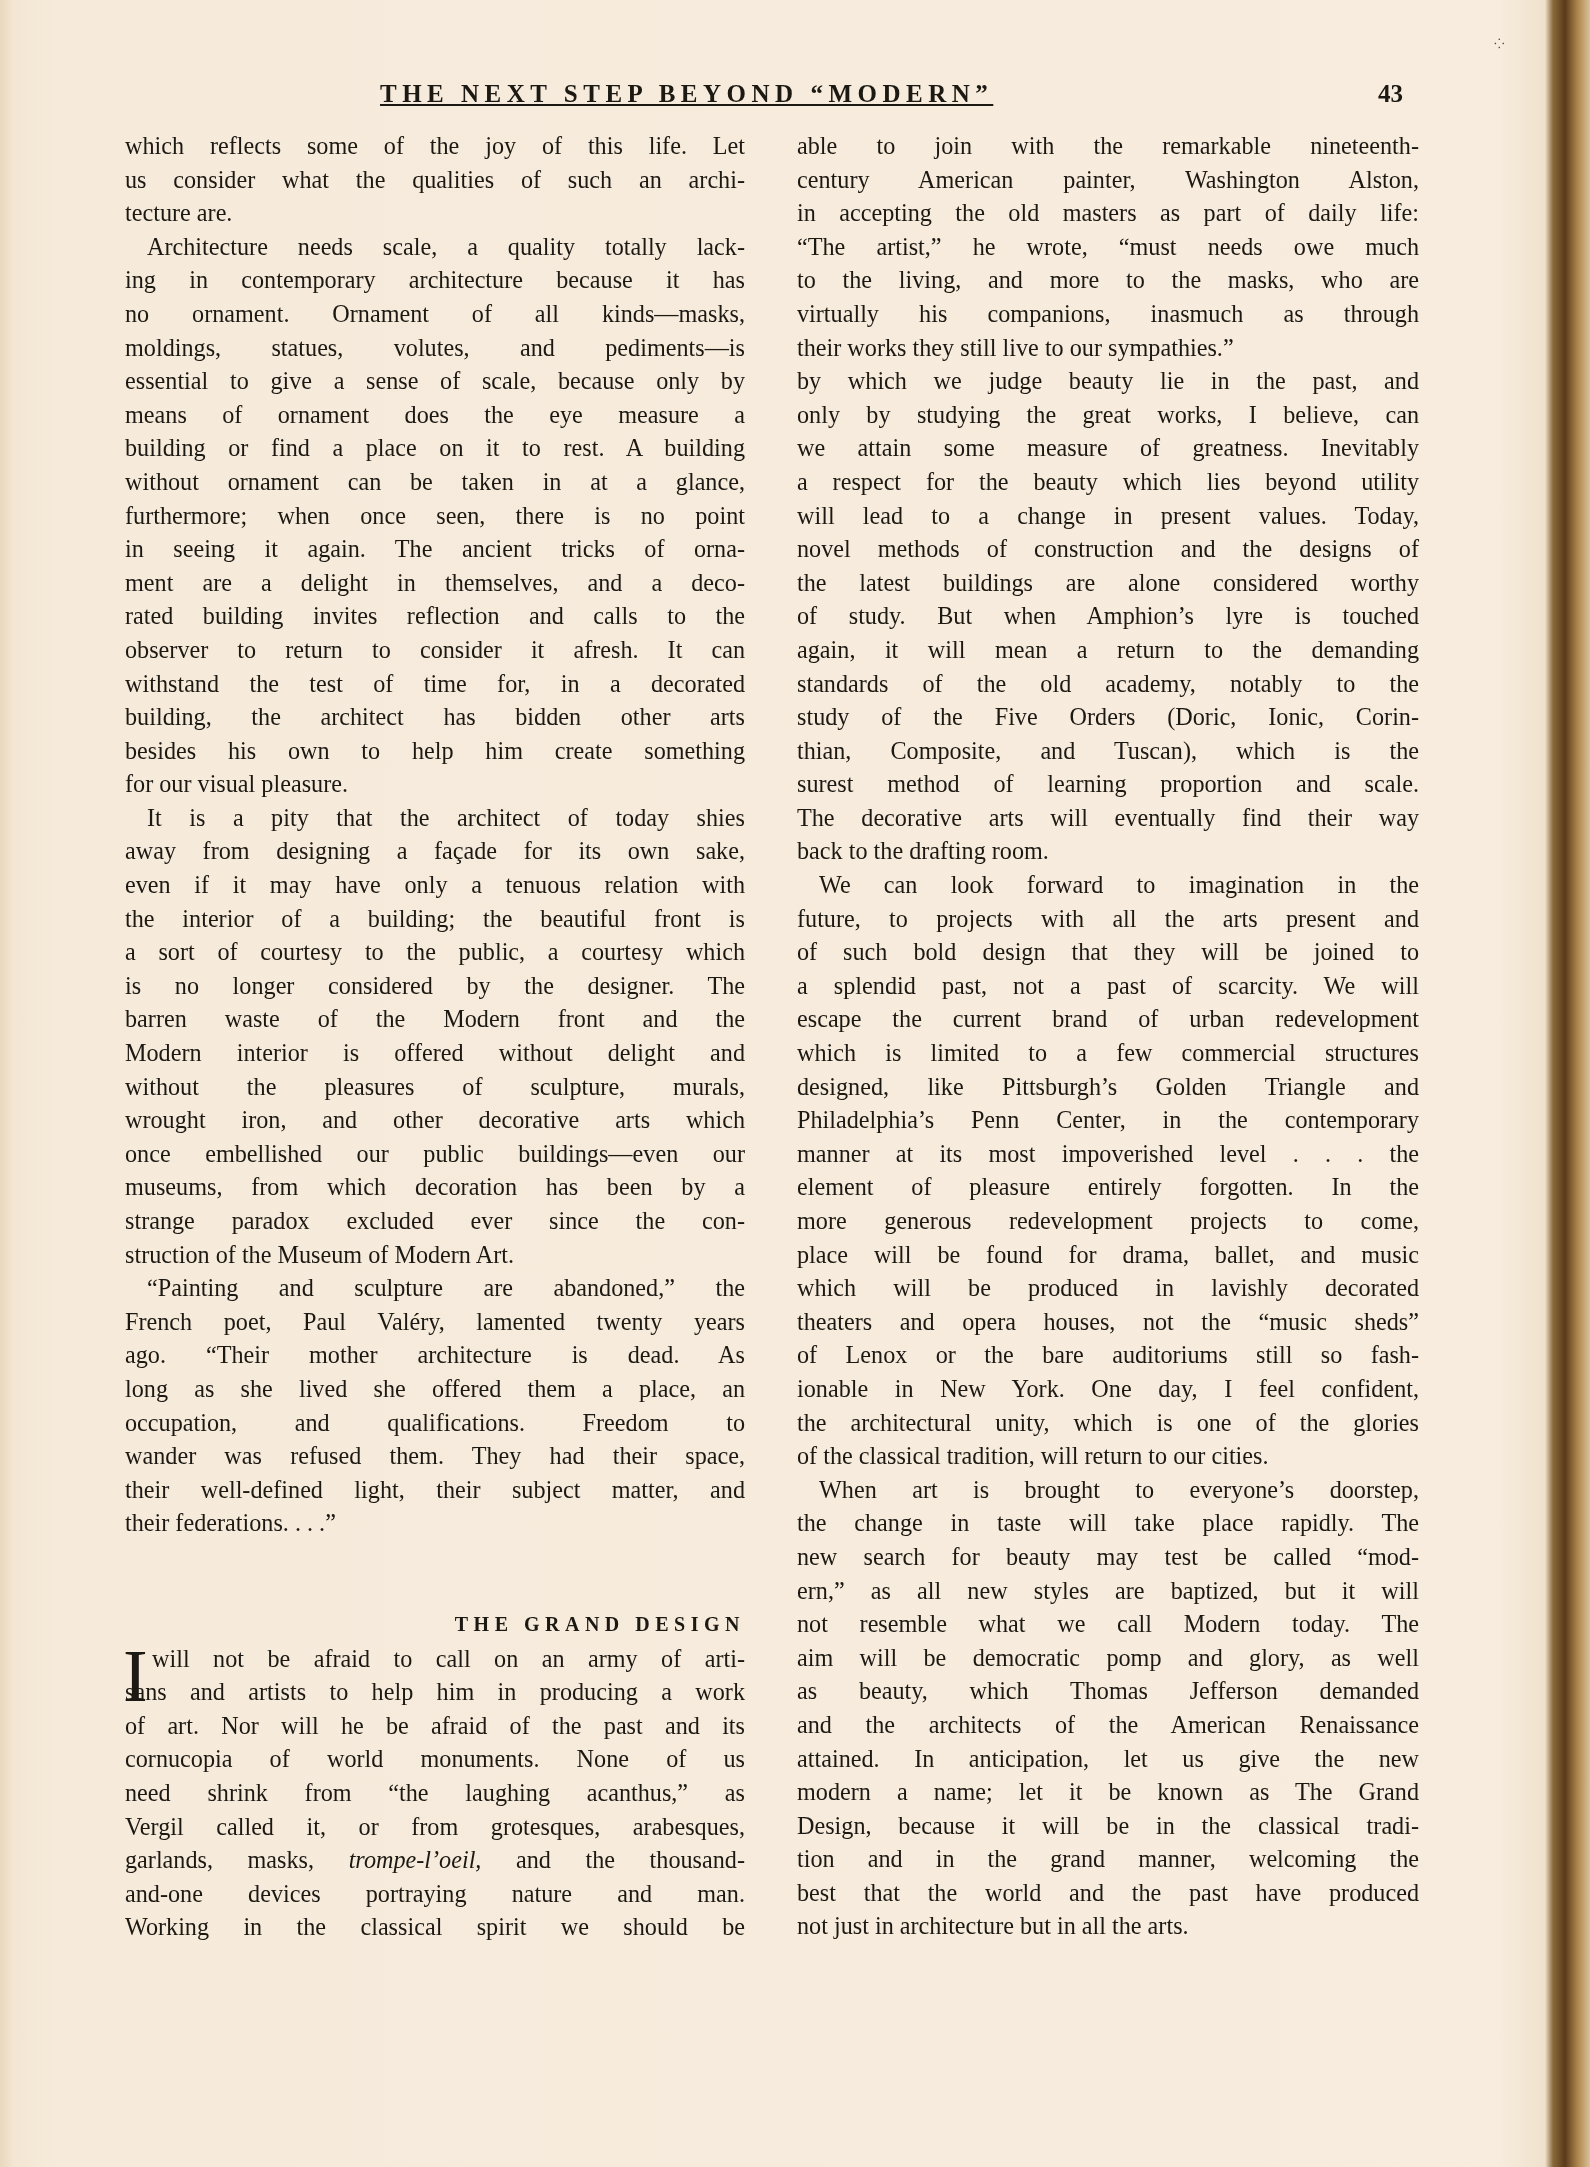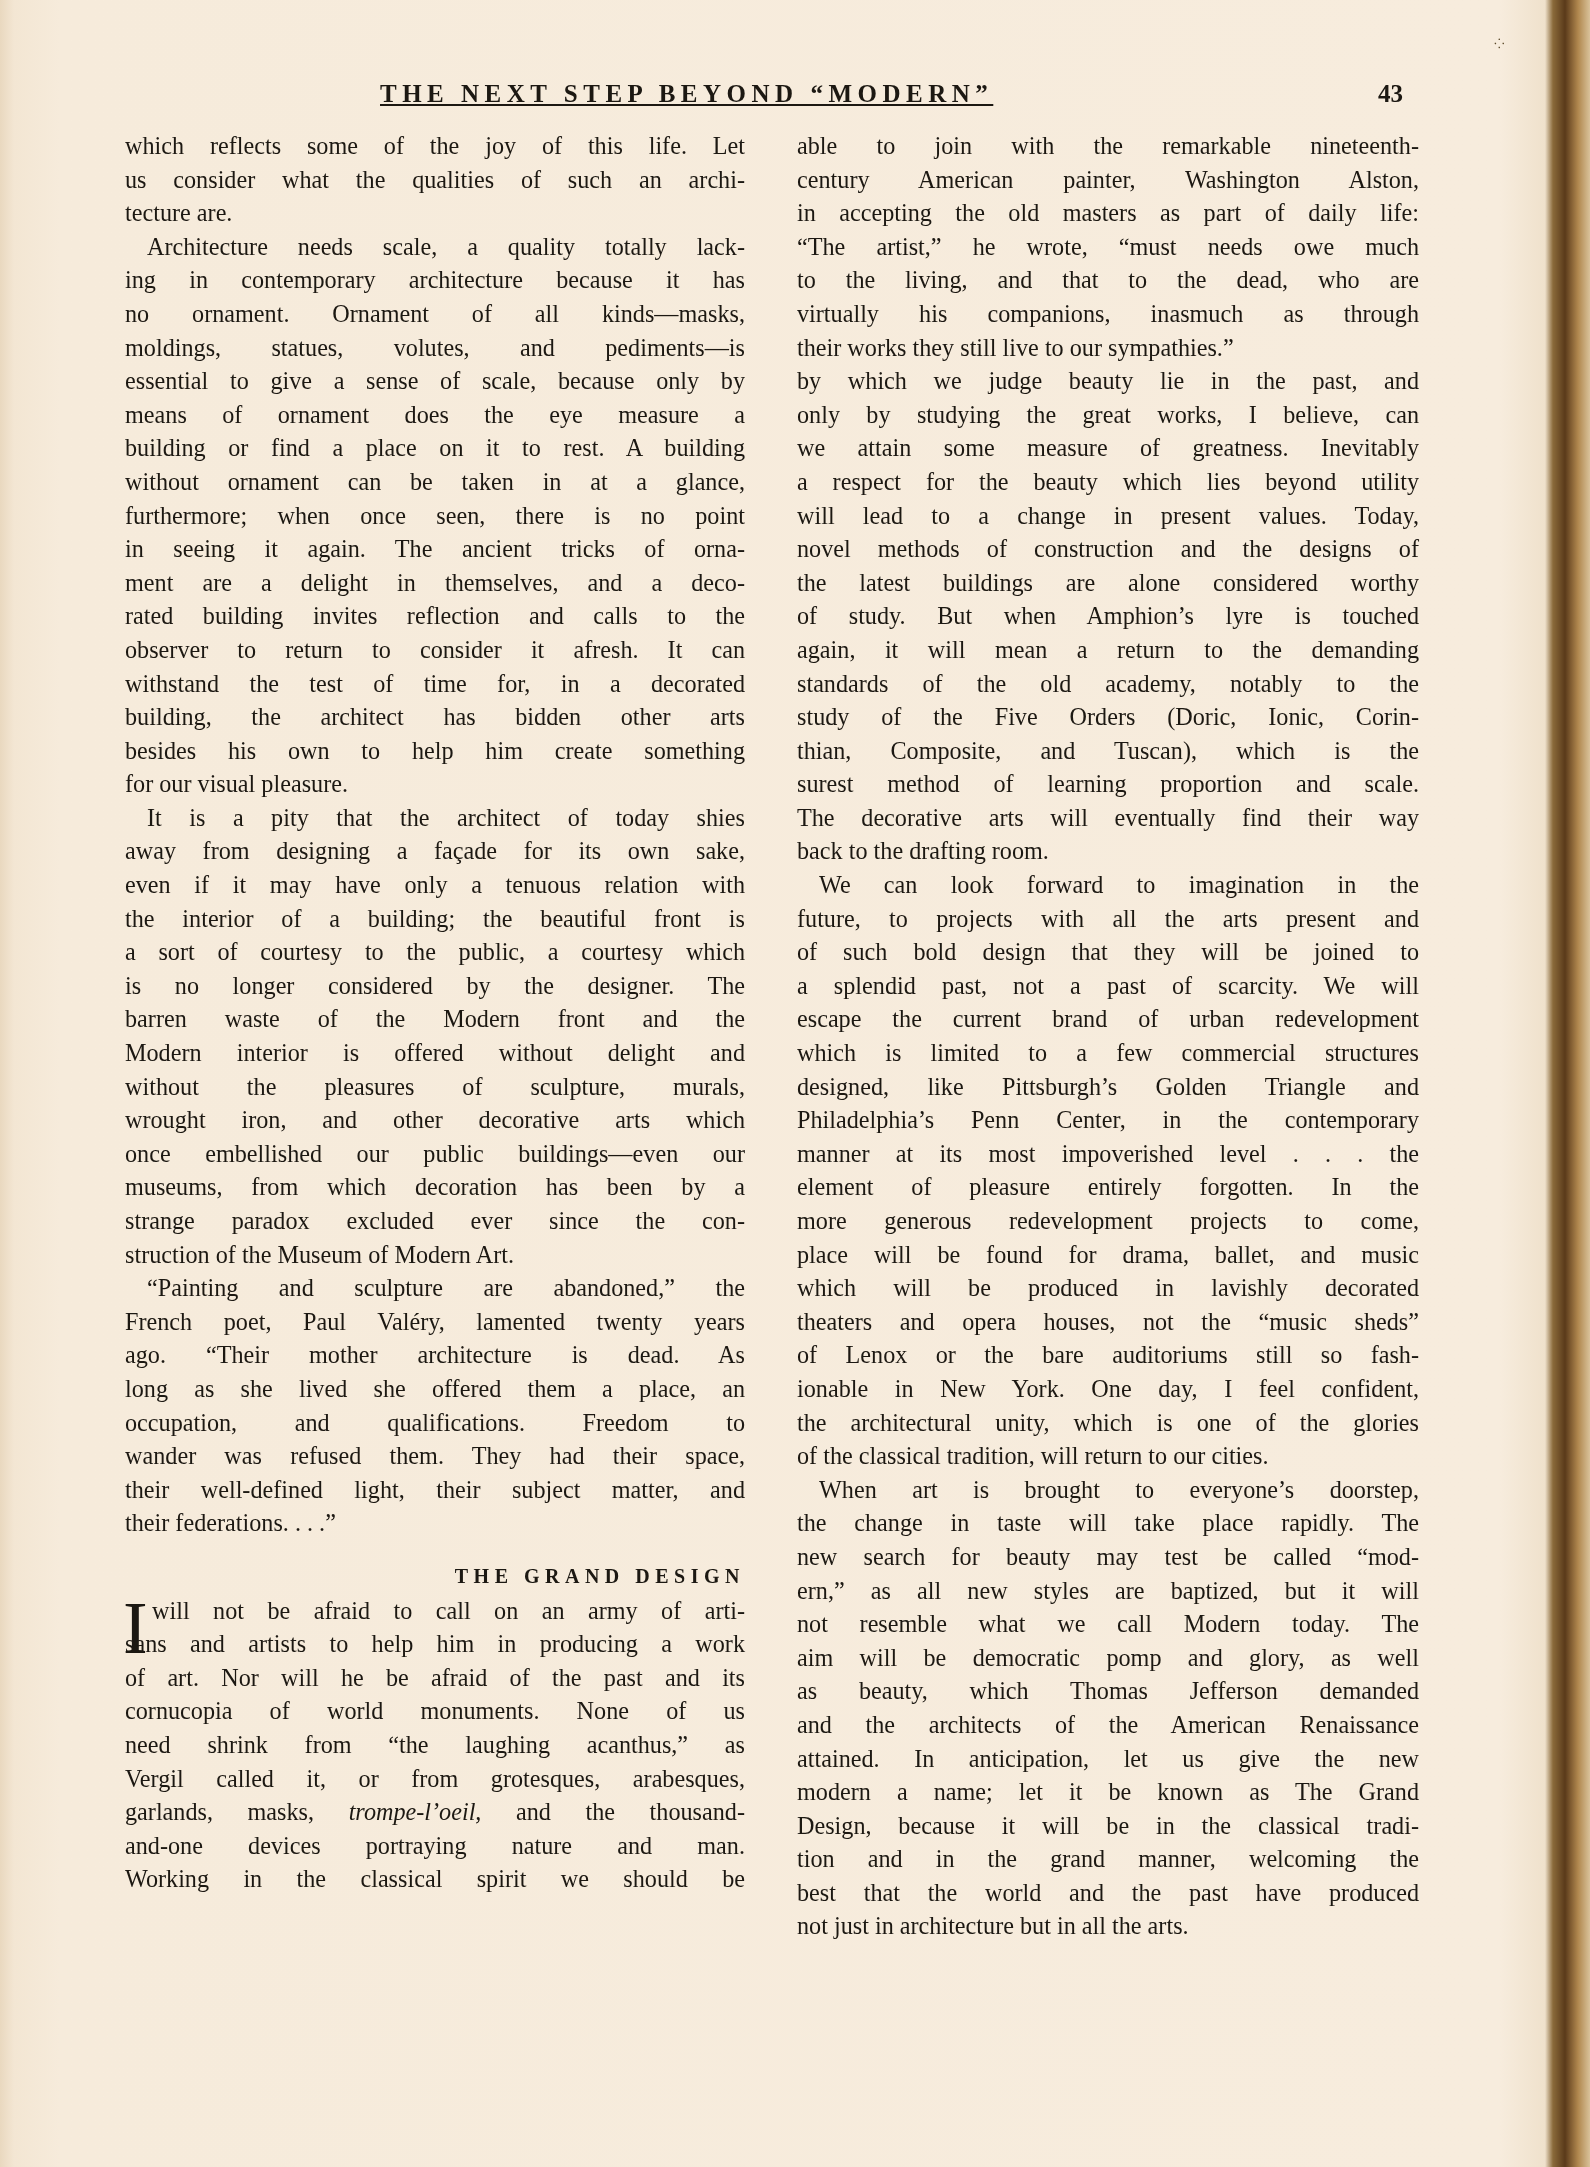--- a/index.html
+++ b/index.html
@@ -28,21 +28,21 @@
     position: absolute; top: 129px; width: 620px;
     font-size: 24.2px; line-height: 33.6px;
     text-align: justify;
   }
   .col-left { left: 125px; }
   .col-right { left: 797px; width: 622px; }
   .line { display: block; height: 33.6px; text-align: justify; text-align-last: justify; white-space: nowrap; }
   .line.last { text-align-last: left; }
   .line.indent { padding-left: 22px; }
   .section-heading {
-    display: block; height: 33.6px; margin-top: 20px;
+    display: block; height: 33.6px; margin-top: 68px;
     text-align: right; font-size: 20px; font-weight: bold; letter-spacing: 5.5px;
     white-space: nowrap;
   }
   .dropcap-wrap { position: relative; }
   .dropcap {
     position: absolute; left: -2px; top: 4px;
     font-size: 74px; line-height: 60px; font-weight: normal;
   }
   .line.after-cap { padding-left: 27px; }
   .smallcaps { letter-spacing: 4px; }
@@ -123,21 +123,21 @@
       <span class="line">Working in the classical spirit we should be</span>
     </div>
   </div>
 
   <div class="column col-right">
     <div>
       <span class="line">able to join with the remarkable nineteenth-</span>
       <span class="line">century American painter, Washington Alston,</span>
       <span class="line">in accepting the old masters as part of daily life:</span>
       <span class="line">“The artist,” he wrote, “must needs owe much</span>
-      <span class="line">to the living, and that to the dead, who are</span>
+      <span class="line">to the living, and more to the masks, who are</span>
       <span class="line">virtually his companions, inasmuch as through</span>
       <span class="line last">their works they still live to our sympathies.”</span>
     </div>
     <div>
       <span class="line">by which we judge beauty lie in the past, and</span>
       <span class="line">only by studying the great works, I believe, can</span>
       <span class="line">we attain some measure of greatness. Inevitably</span>
       <span class="line">a respect for the beauty which lies beyond utility</span>
       <span class="line">will lead to a change in present values. Today,</span>
       <span class="line">novel methods of construction and the designs of</span>

